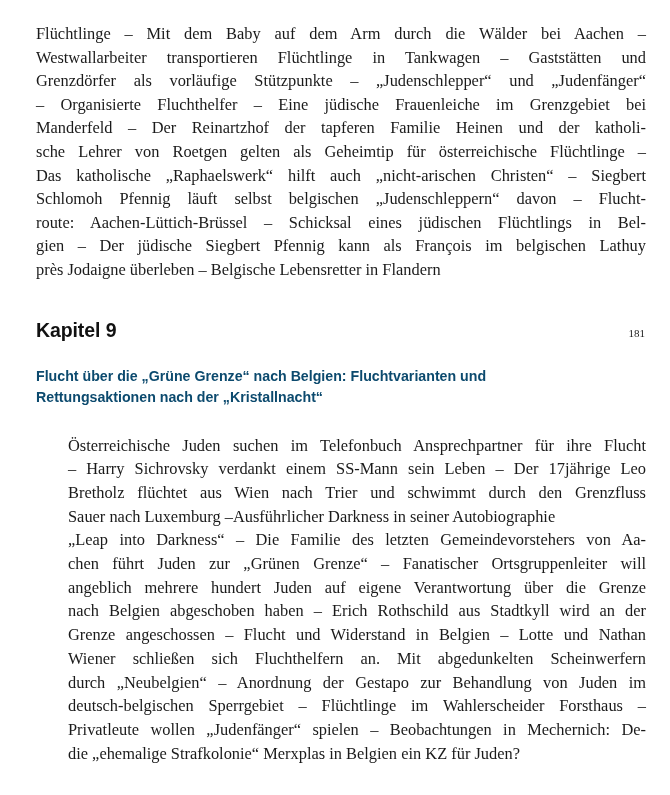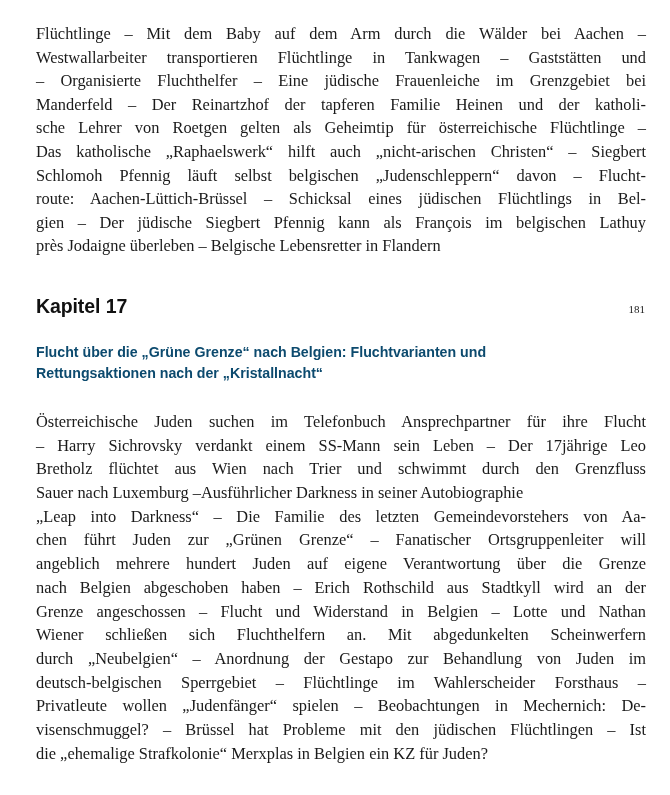--- a/index.html
+++ b/index.html
@@ -84,20 +84,21 @@
   
   .body-paragraph {
     font-family: "Liberation Serif", serif;
     font-size: 16.4px;
     line-height: 23.7px;
     text-align: justify;
     text-justify: inter-word;
     color: #1a1a1a;
     margin-top: 25px;
     hyphens: manual;
+    margin-left: 32px;
   }
   .body-paragraph .lastline {
     text-align: left;
   }
 
   
   .ln {
     display: block;
     text-align: justify;
     text-align-last: justify;
@@ -109,32 +110,33 @@
 </style>
 </head>
 <body>
 
 <div class="page">
   <div class="content">
 
     <div class="summary-paragraph">
       <span class="ln">Flüchtlinge – Mit dem Baby auf dem Arm durch die Wälder bei Aachen –</span>
       <span class="ln">Westwallarbeiter transportieren Flüchtlinge in Tankwagen – Gaststätten und</span>
+      <span class="ln">Grenzdörfer als vorläufige Stützpunkte – „Judenschlepper“ und „Judenfänger“</span>
       <span class="ln">– Organisierte Fluchthelfer – Eine jüdische Frauenleiche im Grenzgebiet bei</span>
       <span class="ln">Manderfeld – Der Reinartzhof der tapferen Familie Heinen und der katholi-</span>
       <span class="ln">sche Lehrer von Roetgen gelten als Geheimtip für österreichische Flüchtlinge –</span>
       <span class="ln">Das katholische „Raphaelswerk“ hilft auch „nicht-arischen Christen“ – Siegbert</span>
       <span class="ln">Schlomoh Pfennig läuft selbst belgischen „Judenschleppern“ davon – Flucht-</span>
       <span class="ln">route: Aachen-Lüttich-Brüssel – Schicksal eines jüdischen Flüchtlings in Bel-</span>
       <span class="ln">gien – Der jüdische Siegbert Pfennig kann als François im belgischen Lathuy</span>
       <span class="ln loose">près Jodaigne überleben – Belgische Lebensretter in Flandern</span>
     </div>
 
     <div class="chapter-head">
-      <div class="chapter-title">Kapitel 17</div>
+      <div class="chapter-title">Kapitel 9</div>
       <div class="page-number">181</div>
     </div>
 
     <div class="chapter-subtitle">
       <span class="ln loose">Flucht über die „Grüne Grenze“ nach Belgien: Fluchtvarianten und</span>
       <span class="ln loose">Rettungsaktionen nach der „Kristallnacht“</span>
     </div>
 
     <div class="body-paragraph">
       <span class="ln">Österreichische Juden suchen im Telefonbuch Ansprechpartner für ihre Flucht</span>
@@ -143,18 +145,17 @@
       <span class="ln loose">Sauer nach Luxemburg –Ausführlicher Darkness in seiner Autobiographie</span>
       <span class="ln">„Leap into Darkness“ – Die Familie des letzten Gemeindevorstehers von Aa-</span>
       <span class="ln">chen führt Juden zur „Grünen Grenze“ – Fanatischer Ortsgruppenleiter will</span>
       <span class="ln">angeblich mehrere hundert Juden auf eigene Verantwortung über die Grenze</span>
       <span class="ln">nach Belgien abgeschoben haben – Erich Rothschild aus Stadtkyll wird an der</span>
       <span class="ln">Grenze angeschossen – Flucht und Widerstand in Belgien – Lotte und Nathan</span>
       <span class="ln">Wiener schließen sich Fluchthelfern an. Mit abgedunkelten Scheinwerfern</span>
       <span class="ln">durch „Neubelgien“ – Anordnung der Gestapo zur Behandlung von Juden im</span>
       <span class="ln">deutsch-belgischen Sperrgebiet – Flüchtlinge im Wahlerscheider Forsthaus –</span>
       <span class="ln">Privatleute wollen „Judenfänger“ spielen – Beobachtungen in Mechernich: De-</span>
-      <span class="ln">visenschmuggel? – Brüssel hat Probleme mit den jüdischen Flüchtlingen – Ist</span>
       <span class="ln loose lastline">die „ehemalige Strafkolonie“ Merxplas in Belgien ein KZ für Juden?</span>
     </div>
 
   </div>
 </div>
 
 </body></html>

